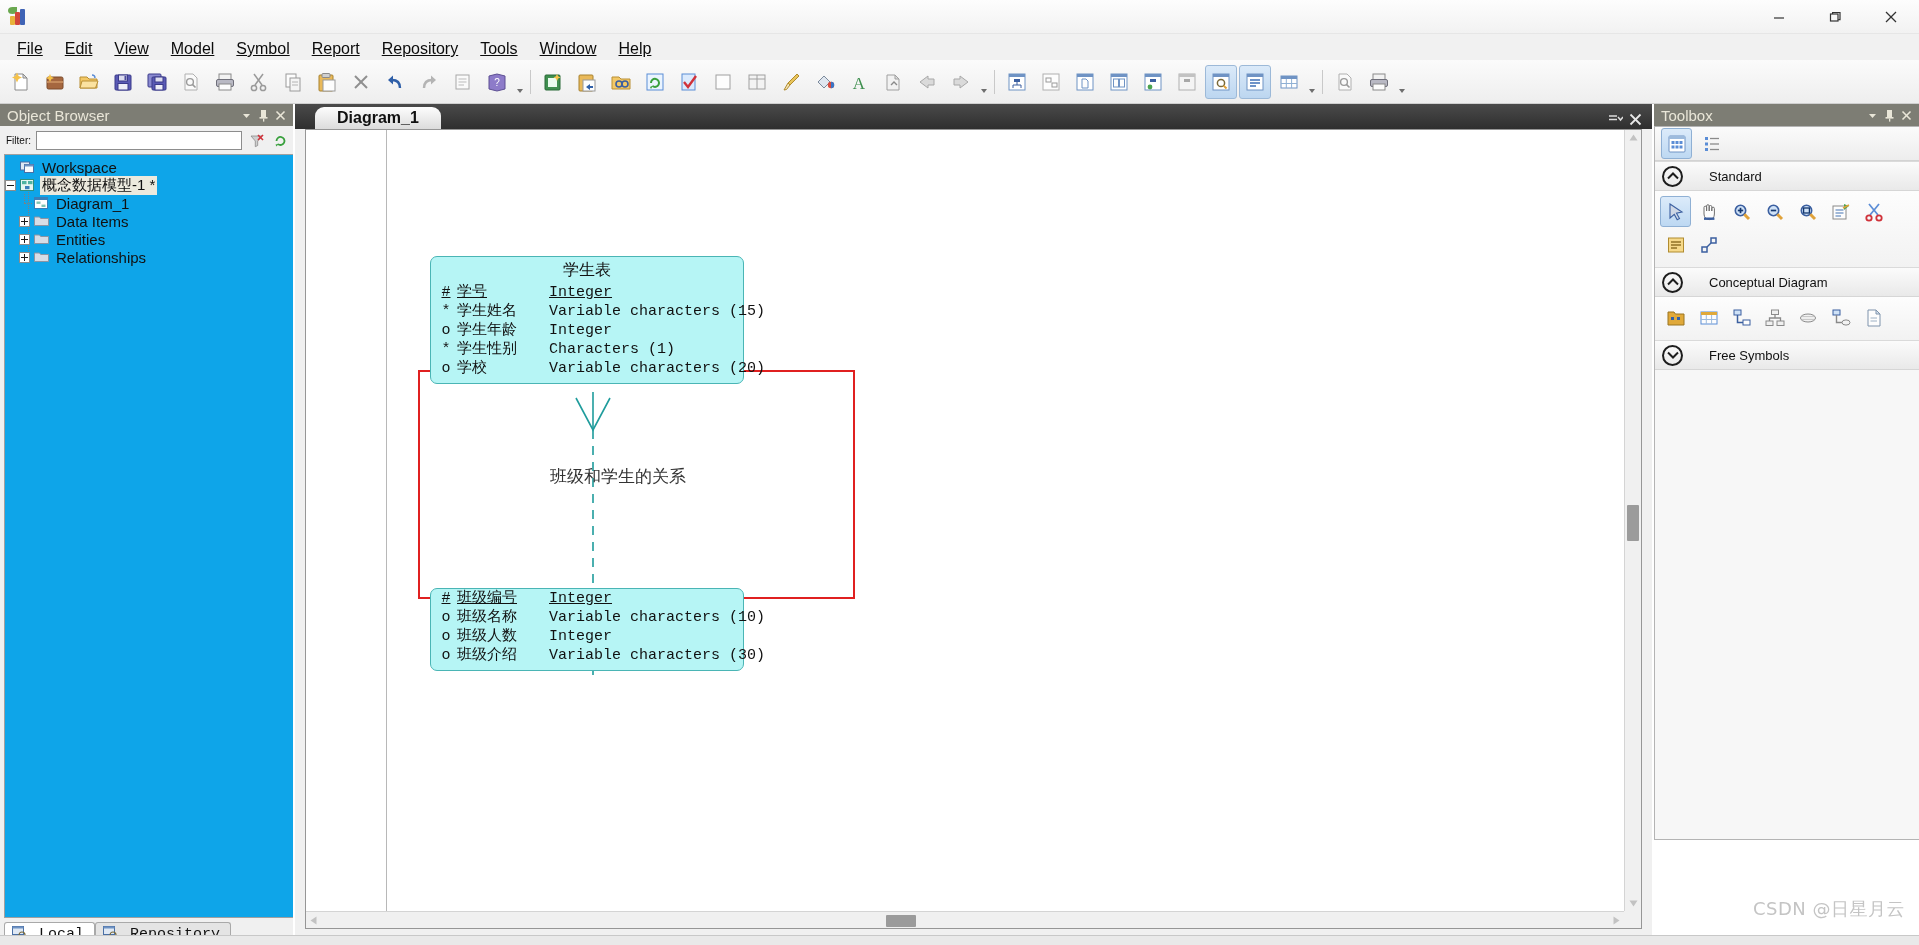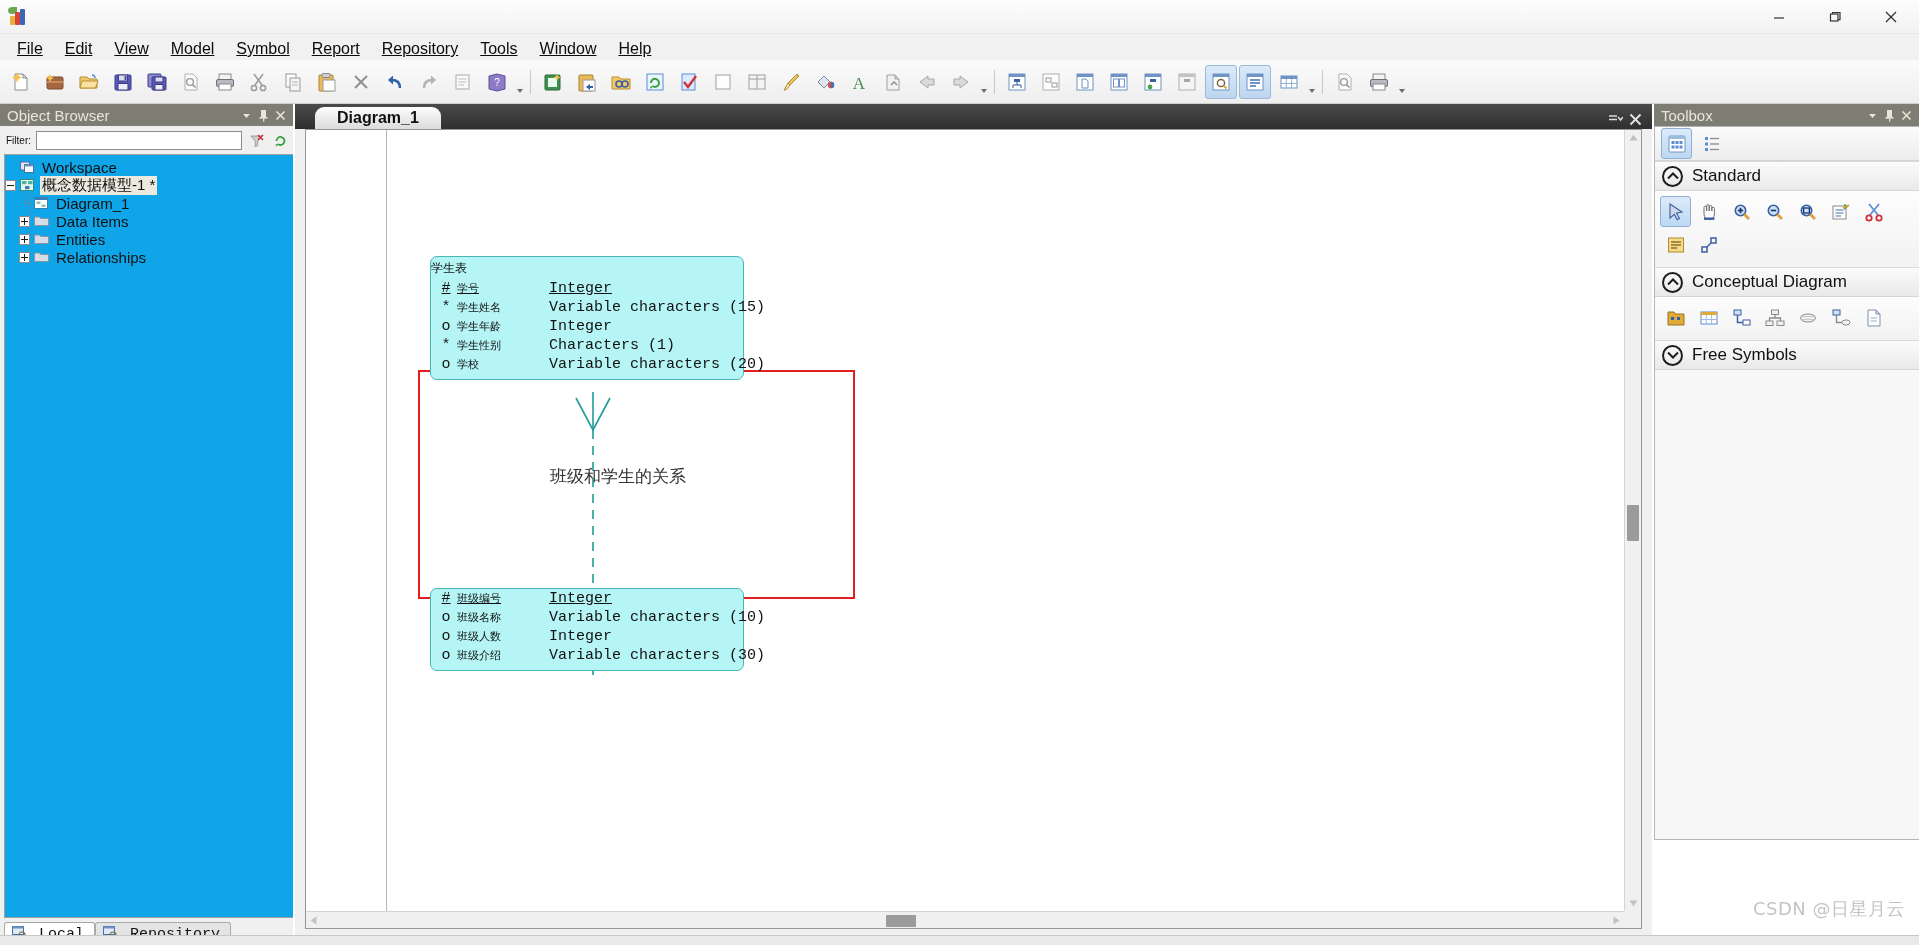--- a/index.html
+++ b/index.html
@@ -187,26 +187,26 @@
 
   
   .entity {
     position: absolute;
     background: #b6f5f5;
     border: 1px solid #4ab5b5;
     border-radius: 7px;
     font-family: "Liberation Mono", monospace;
   }
   .entity-name {
-    text-align: left; font-size: 12px; color: #111; padding: 3px 0 2px 0;
+    text-align: center; font-size: 16px; color: #111; padding: 3px 0 2px 0;
     font-family: "DejaVu Sans", sans-serif;
   }
   .attr-row { display: flex; align-items: baseline; font-size: 15px; color: #111; line-height: 19px; }
   .attr-key { width: 22px; text-align: center; flex: none; }
-  .attr-name { width: 92px; flex: none; font-family: Liberation Sans, sans-serif; font-size: 11px; }
+  .attr-name { width: 92px; flex: none; font-family: Liberation Mono, monospace; font-size: 15px; }
   .attr-type { flex: 1; white-space: nowrap; }
   .attr-row.pk .attr-key, .attr-row.pk .attr-name, .attr-row.pk .attr-type {
     text-decoration: underline;
   }
 
   
   #rel-line { position: absolute; pointer-events: none; }
   #rel-label {
     position: absolute; font-size: 17px; color: #333;
     font-family: "DejaVu Sans", sans-serif; white-space: nowrap;
@@ -237,24 +237,24 @@
   #toolbox {
     position: absolute; left: 1654px; top: 104px; width: 265px; height: 736px;
     background: #f0f0f0; display: flex; flex-direction: column;
   }
   #toolbox-body { flex: 1; background: #f7f7f7; border: 1px solid #b4b4b4; border-right: none; overflow: hidden; }
   .tbx-strip {
     height: 34px; background: linear-gradient(#fbfbfb, #ededed);
     border-bottom: 1px solid #d3d3d3; display: flex; align-items: center; padding-left: 6px; gap: 4px;
   }
   .tbx-section {
-    display: flex; align-items: center; height: 30px; gap: 9px; padding-left: 7px;
+    display: flex; align-items: center; height: 30px; gap: 26px; padding-left: 7px;
     background: linear-gradient(#fbfbfb, #e9e9e9);
     border-top: 1px solid #dadada; border-bottom: 1px solid #d6d6d6;
-    font-size: 17px; color: #111;
+    font-size: 13px; color: #111;
   }
   .chev {
     width: 21px; height: 21px; border-radius: 50%; border: 2px solid #1d1d1d;
     display: flex; align-items: center; justify-content: center; flex: none;
   }
   .tbx-grid {
     display: flex; flex-wrap: wrap; padding: 5px 4px 7px 5px; gap: 2px;
     background: linear-gradient(#fdfdfd, #f2f2f2);
   }
   .tbx-btn {

